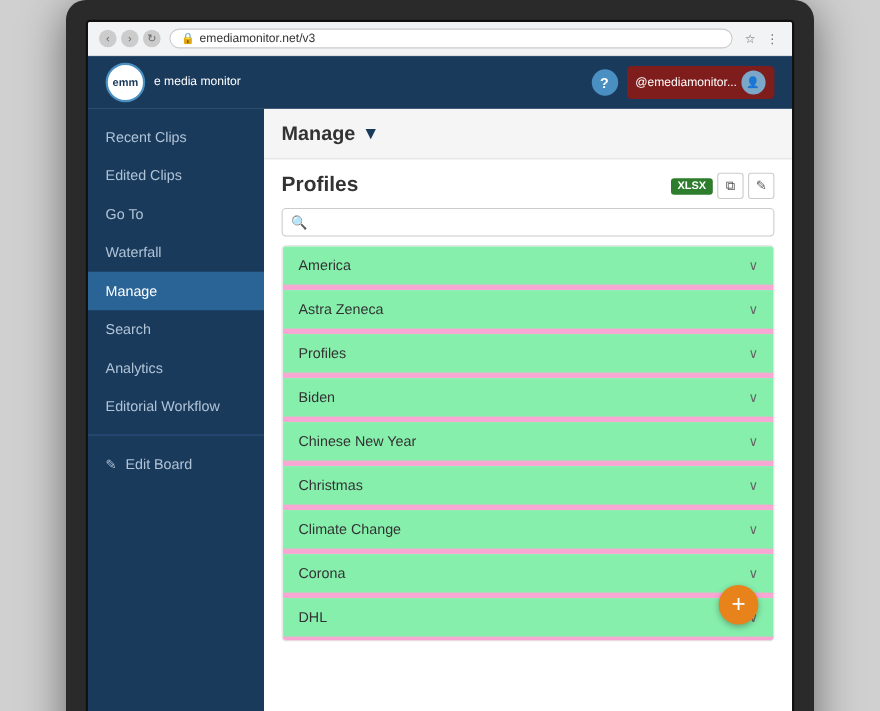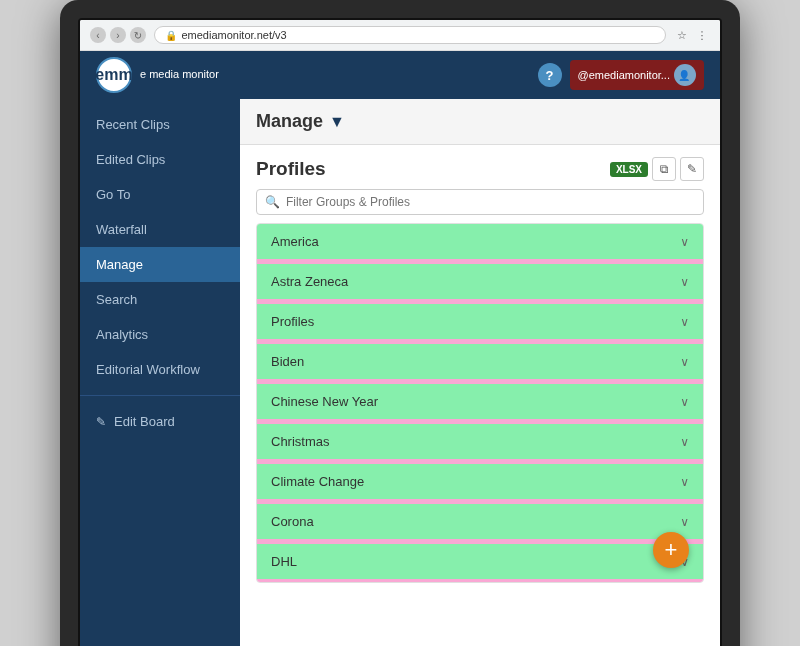--- a/index.html
+++ b/index.html
@@ -94,21 +94,21 @@
     }
     .logo-area {
       display: flex; align-items: center; gap: 8px;
     }
     .logo-circle {
       width: 36px; height: 36px;
       border-radius: 50%;
       background: #fff;
       display: flex; align-items: center; justify-content: center;
       font-weight: bold;
-      font-size: 16px;
+      font-size: 10px;
       color: #1a3a5c;
       border: 2px solid #4a8fc1;
     }
     .logo-text {
       color: #fff;
       font-size: 11px;
       line-height: 1.2;
     }
     .header-right {
       display: flex; align-items: center; gap: 8px;
@@ -393,21 +393,20 @@
             <span class="profiles-label">Profiles</span>
             <div class="profiles-actions">
               <span class="xlsx-badge">XLSX</span>
               <button class="action-icon-btn">⧉</button>
               <button class="action-icon-btn">✎</button>
             </div>
           </div>
 
           <div class="search-box">
             <span class="search-box-icon">🔍</span>
-            <input type="text" placeholder="Filter Groups &amp; Profiles" style="">
           </div>
 
           <div class="profiles-list">
             <div class="profile-item">
               <span>America</span>
               <span class="chevron-icon">∨</span>
             </div>
             <div class="profile-item">
               <span>Astra Zeneca</span>
               <span class="chevron-icon">∨</span>

